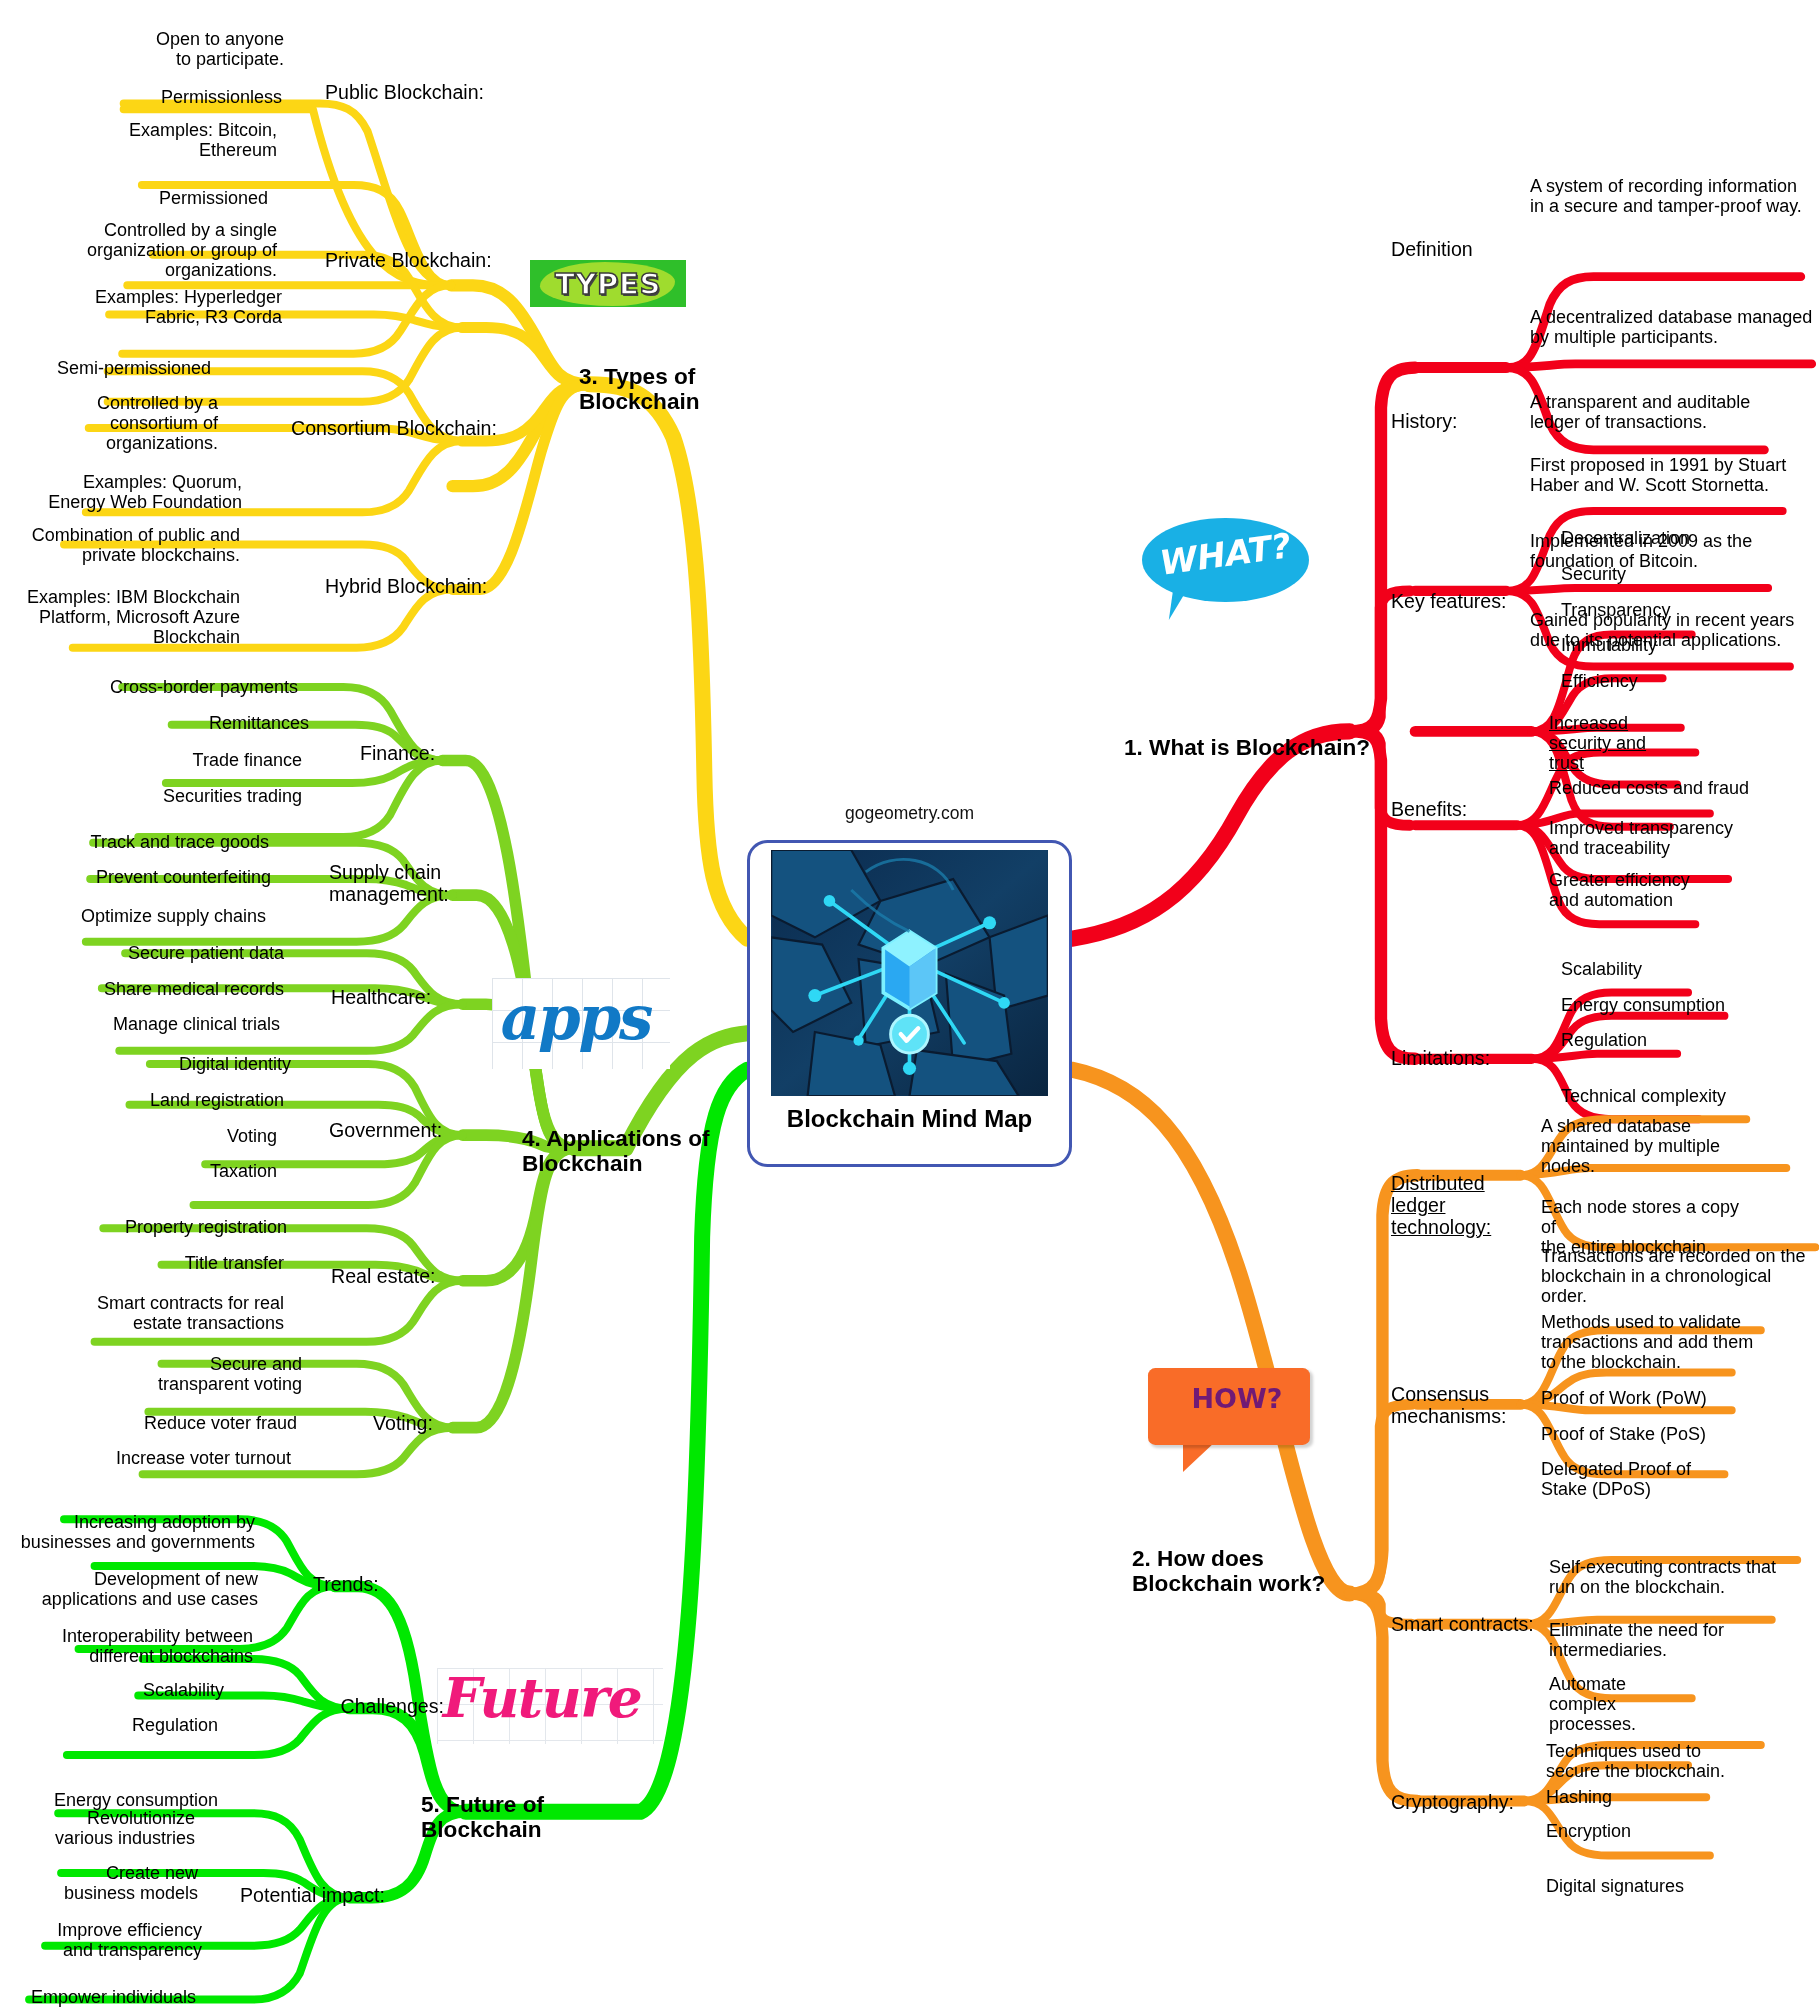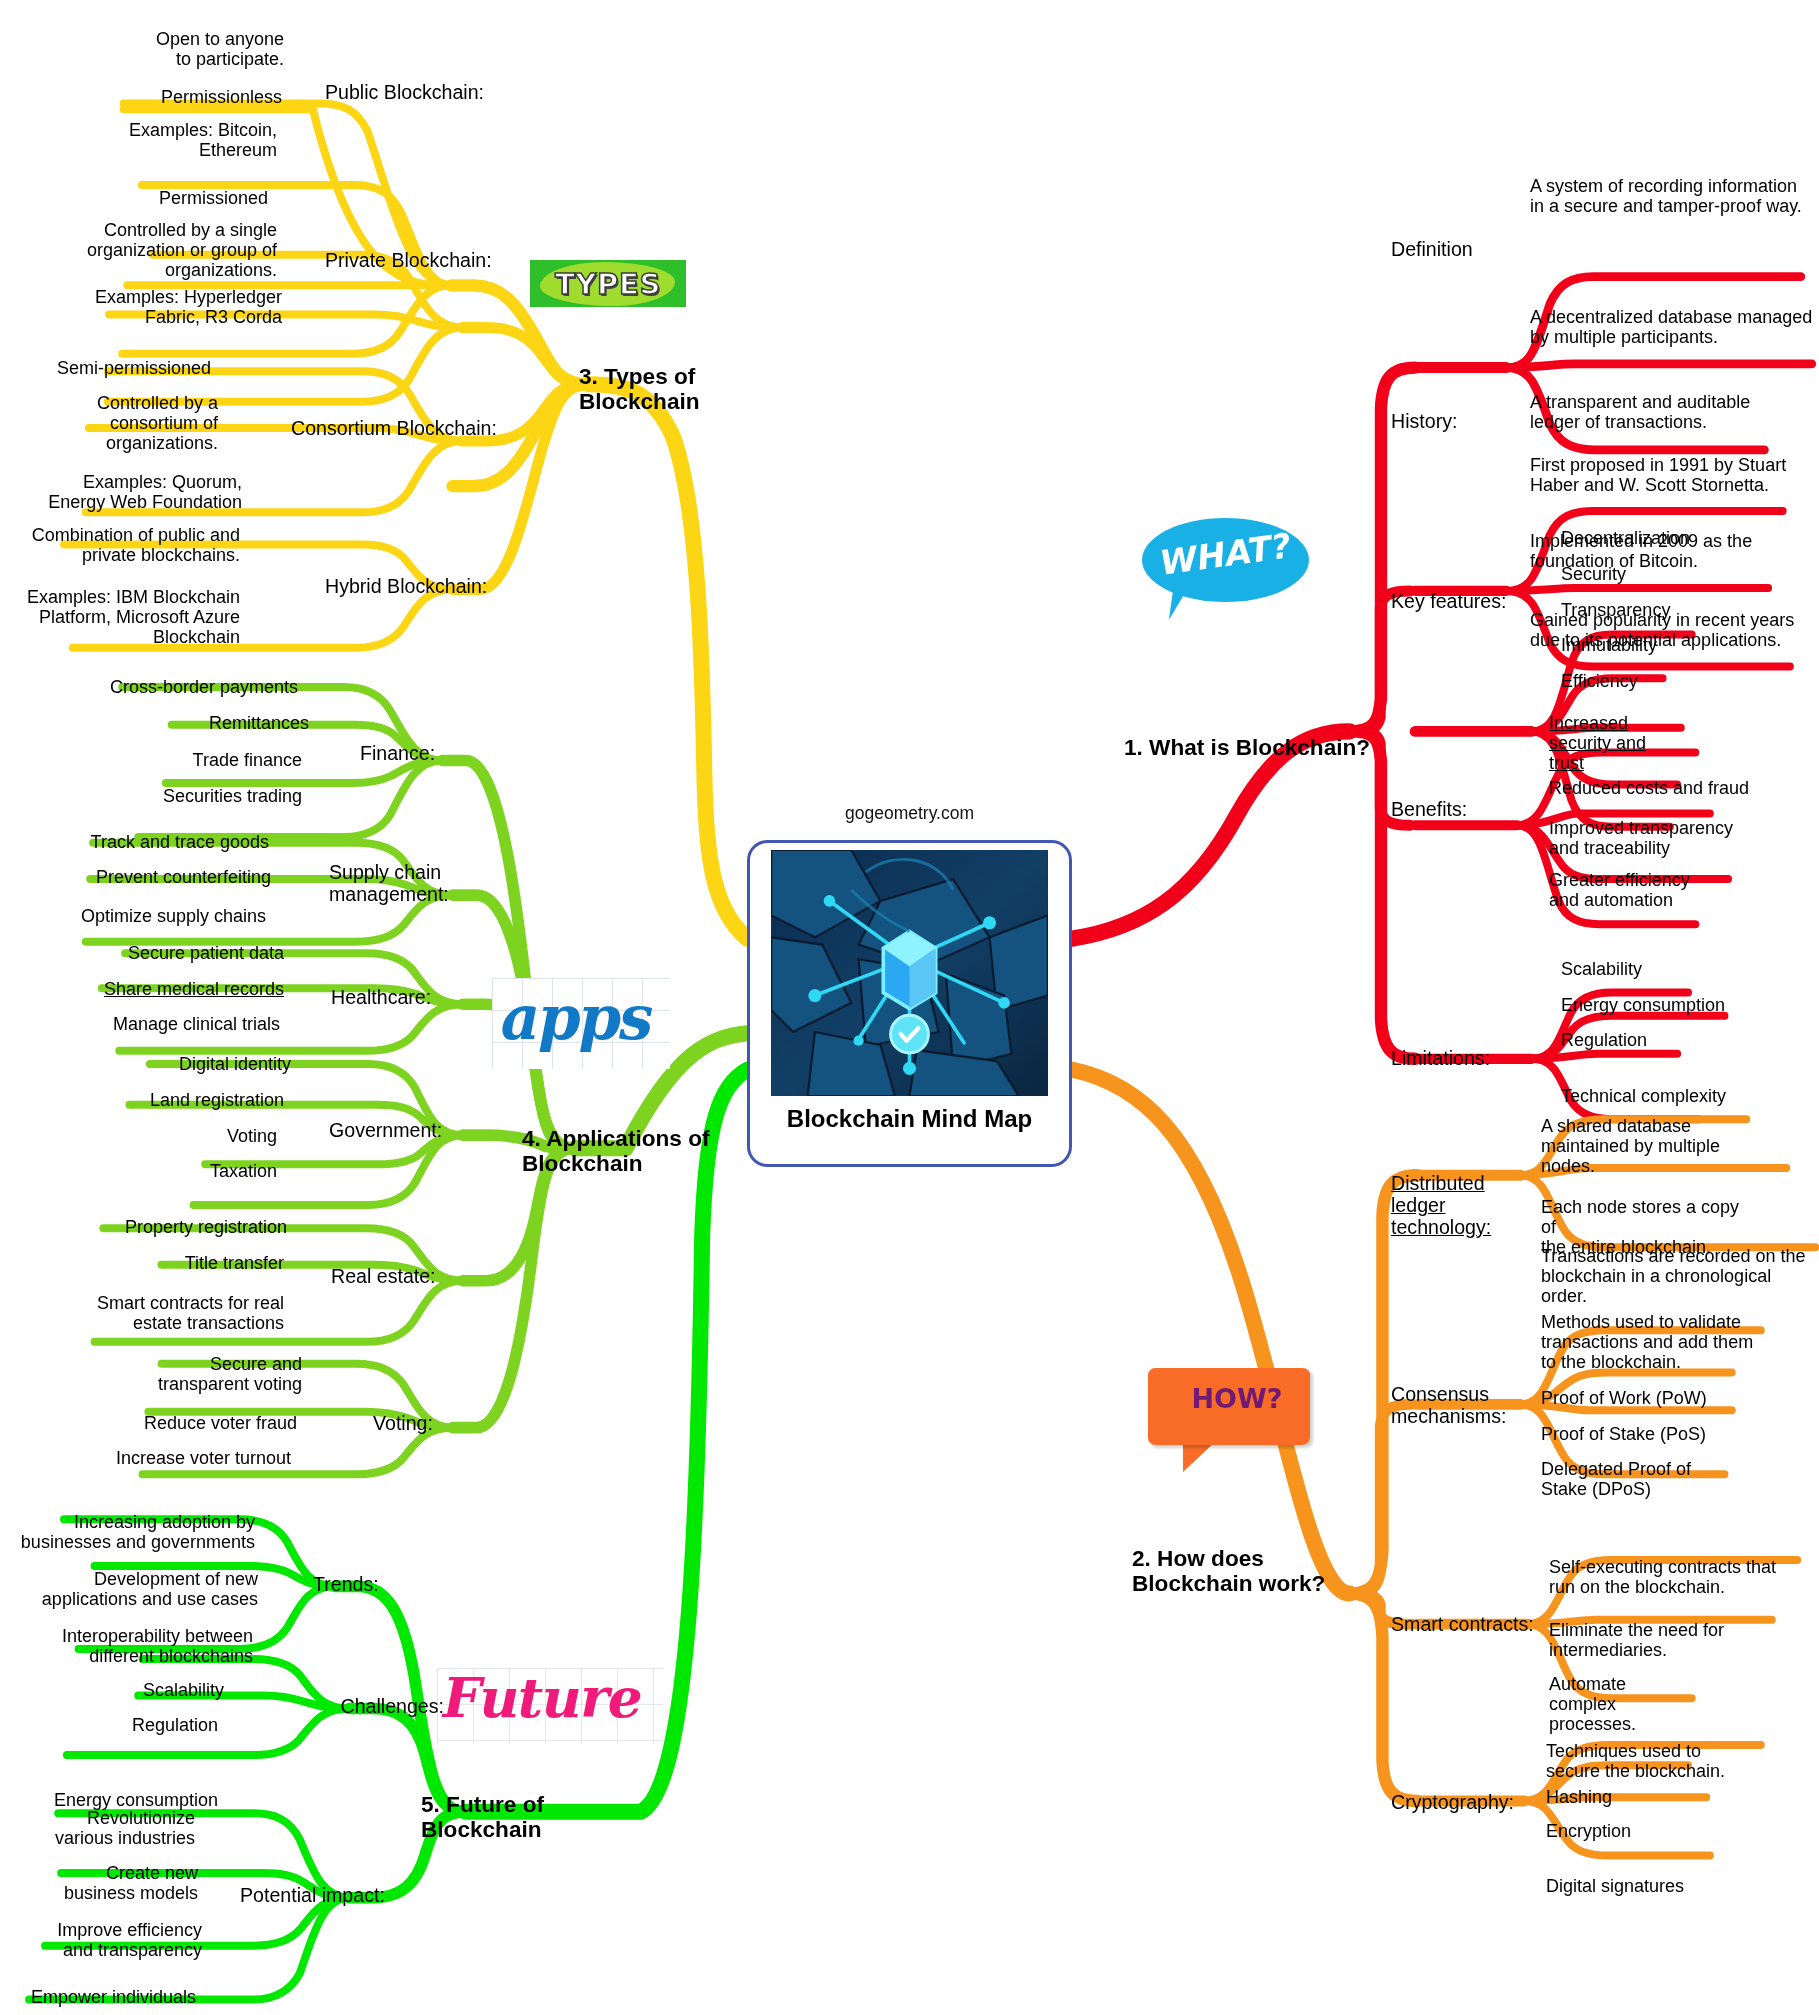--- a/index.html
+++ b/index.html
@@ -453,21 +453,21 @@
   <div class="lbl leaf ta-r" style="left:0px;top:786px;width:302px;">Securities trading</div>
 
   <div class="lbl sub ta-l" style="left:329px;top:862px;width:160px;">Supply chain
 management:</div>
   <div class="lbl leaf ta-r" style="left:0px;top:832px;width:269px;">Track and trace goods</div>
   <div class="lbl leaf ta-r" style="left:0px;top:867px;width:271px;">Prevent counterfeiting</div>
   <div class="lbl leaf ta-r" style="left:0px;top:906px;width:266px;">Optimize supply chains</div>
 
   <div class="lbl sub ta-l" style="left:331px;top:987px;width:160px;">Healthcare:</div>
   <div class="lbl leaf ta-r" style="left:0px;top:943px;width:284px;">Secure patient data</div>
-  <div class="lbl leaf ta-r" style="left:0px;top:979px;width:284px;text-decoration:underline;">Share medical records</div>
+  <div class="lbl leaf ta-r" style="left:0px;top:979px;width:284px;">Share medical records</div>
   <div class="lbl leaf ta-r" style="left:0px;top:1014px;width:280px;">Manage clinical trials</div>
 
   <div class="lbl sub ta-l" style="left:329px;top:1120px;width:160px;">Government:</div>
   <div class="lbl leaf ta-r" style="left:0px;top:1054px;width:291px;">Digital identity</div>
   <div class="lbl leaf ta-r" style="left:0px;top:1090px;width:284px;">Land registration</div>
   <div class="lbl leaf ta-r" style="left:0px;top:1126px;width:277px;">Voting</div>
   <div class="lbl leaf ta-r" style="left:0px;top:1161px;width:277px;">Taxation</div>
 
   <div class="lbl sub ta-l" style="left:331px;top:1266px;width:160px;">Real estate:</div>
   <div class="lbl leaf ta-r" style="left:0px;top:1217px;width:287px;">Property registration</div>

